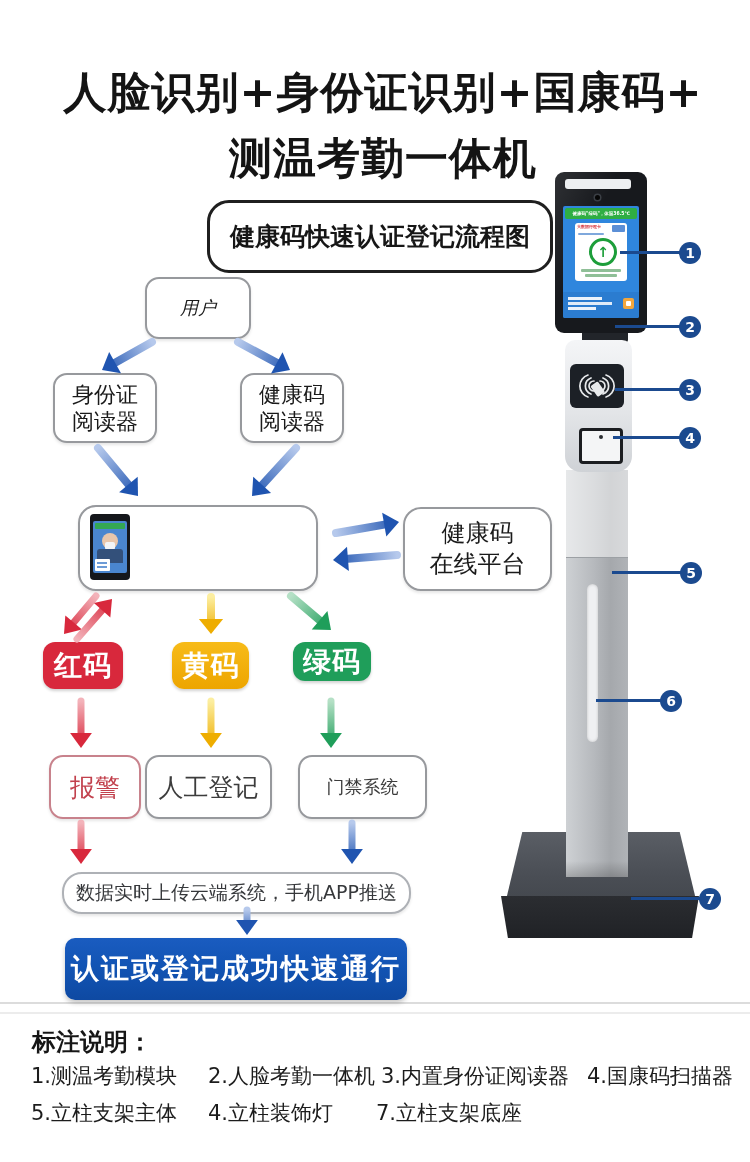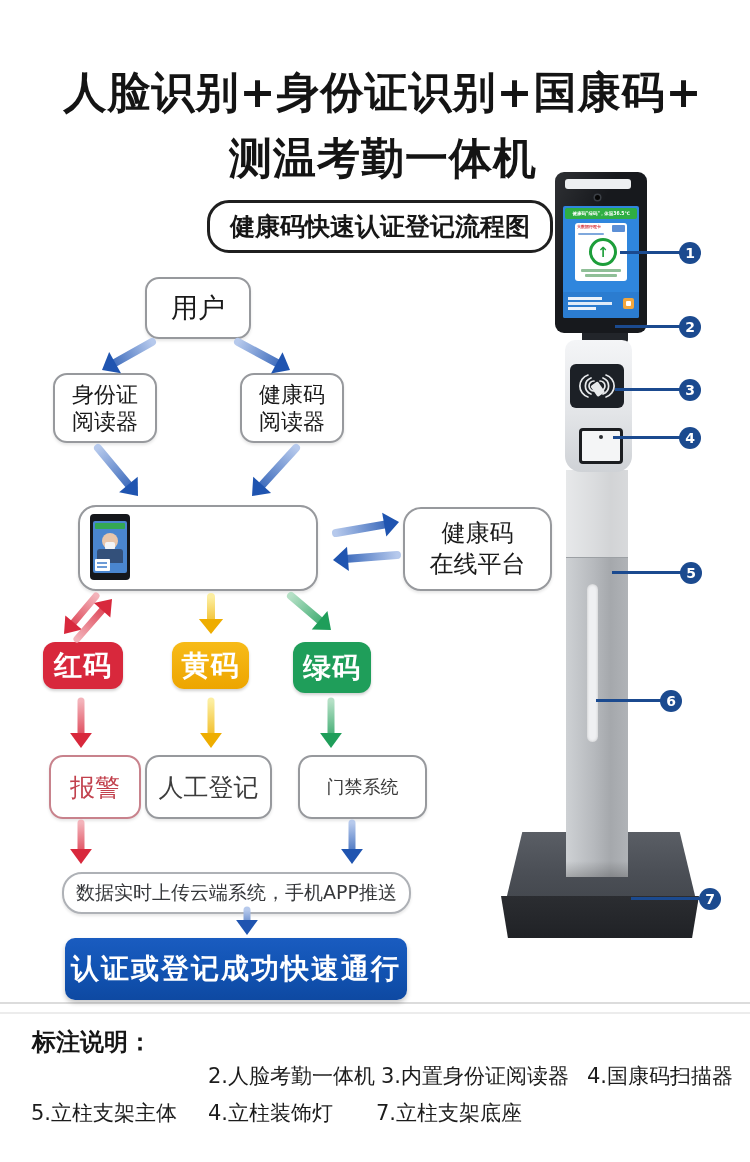--- a/index.html
+++ b/index.html
@@ -2,21 +2,21 @@
 <html><head>
 <meta charset="utf-8">
 <style>
   html,body{margin:0;padding:0;background:#fff;}
   .canvas{position:relative;width:750px;height:1162px;background:#ffffff;overflow:hidden;
           font-family:"DejaVu Sans","Liberation Sans",sans-serif;color:#1a1a1a;}
 
   
   .title-line{position:absolute;left:16px;right:0;text-align:center;font-size:43px;font-weight:800;color:#141414;letter-spacing:1px;white-space:nowrap;}
   .subtitle-pill{position:absolute;top:200px;left:380px;transform:translateX(-50%);height:39px;
-      border:3px solid #1f1f1f;border-radius:22px;display:flex;align-items:center;padding:4px 20px;
+      border:3px solid #1f1f1f;border-radius:22px;display:flex;align-items:center;padding:14px 20px;
       font-size:25px;font-weight:700;color:#161616;white-space:nowrap;background:#fff;}
 
   
   .fbox{position:absolute;background:#fff;border:2px solid #97999d;border-radius:14px;
         display:flex;align-items:center;justify-content:center;text-align:center;
         box-shadow:0 2px 3px rgba(0,0,0,.10);z-index:2;white-space:pre-line;}
   .fbox.big{border-radius:18px;}
   .badge{position:absolute;border-radius:12px;display:flex;align-items:center;justify-content:center;
         color:#fff;font-size:28px;font-weight:800;z-index:2;letter-spacing:1px;
         box-shadow:0 2px 3px rgba(0,0,0,.18);}
@@ -97,41 +97,41 @@
 </style>
 </head>
 <body>
 
 <div class="canvas">
 
   <div class="title-line" style="top:64px;">人脸识别+身份证识别+国康码+</div>
   <div class="title-line" style="top:130px;">测温考勤一体机</div>
   <div class="subtitle-pill">健康码快速认证登记流程图</div>
 
-  <div class="fbox" style="left:145px;top:277px;width:102px;height:58px;font-size:27px;">用户</div>
+  <div class="fbox" style="left:145px;top:277px;width:102px;height:58px;font-size:18px;font-style:italic;">用户</div>
   <div class="fbox" style="left:53px;top:373px;width:100px;height:66px;font-size:22px;line-height:1.25;">身份证
 阅读器</div>
   <div class="fbox" style="left:240px;top:373px;width:100px;height:66px;font-size:22px;line-height:1.25;">健康码
 阅读器</div>
 
   <div class="fbox big" style="left:78px;top:505px;width:236px;height:82px;">
     <div class="thumb">
       <div class="scr">
         <div class="bar"></div><div class="face"></div><div class="mask"></div><div class="body"></div>
         <div class="card"></div><div class="cline" style="top:41px;"></div><div class="cline" style="top:45px;"></div>
       </div>
     </div>
   </div>
 
   <div class="fbox big" style="left:403px;top:507px;width:145px;height:80px;font-size:24px;line-height:1.3;">健康码
 在线平台</div>
 
   <div class="badge" style="left:43px;top:642px;width:80px;height:47px;background:#d8283c;">红码</div>
   <div class="badge" style="left:172px;top:642px;width:77px;height:47px;background:linear-gradient(180deg,#f7bb19,#eda500);">黄码</div>
-  <div class="badge" style="left:293px;top:642px;width:78px;height:51px;background:#1f9e5a;font-family:Liberation Serif, serif;">绿码</div>
+  <div class="badge" style="left:293px;top:642px;width:78px;height:39px;background:#1f9e5a;font-family:Liberation Serif, serif;">绿码</div>
 
   <div class="fbox" style="left:37px;top:755px;width:88px;height:60px;font-size:25px;color:#c2414d;border-color:#c8828c;margin-left:12px;">报警</div>
   <div class="fbox" style="left:145px;top:755px;width:123px;height:60px;font-size:25px;color:#3c3c3c;">人工登记</div>
   <div class="fbox" style="left:298px;top:755px;width:125px;height:60px;font-size:18px;color:#3c3c3c;">门禁系统</div>
 
   <div class="upload-pill">数据实时上传云端系统，手机APP推送</div>
   <div class="bluebox">认证或登记成功快速通行</div>
 
   <div class="base-top"></div>
   <div class="base-rim"></div>
@@ -295,20 +295,21 @@
       <line x1="81" y1="823" x2="81" y2="849" stroke="url(#ag13)" stroke-width="7" stroke-linecap="round"></line>
       <polygon points="81,864 70.1,849 91.9,849" fill="#d8283c"></polygon>
       <line x1="352" y1="823" x2="352" y2="849" stroke="url(#ag14)" stroke-width="7" stroke-linecap="round"></line>
       <polygon points="352,864 341.1,849 362.9,849" fill="#1f54b0"></polygon>
       <line x1="247" y1="910" x2="247" y2="920" stroke="url(#ag15)" stroke-width="7" stroke-linecap="round"></line>
       <polygon points="247,935 236.1,920 257.9,920" fill="#1f54b0"></polygon>
     </svg>
 
   <div class="divider"></div>
   <div class="legend-head">标注说明：</div>
+  <div class="legend-item" style="left:31px;top:1062px;">1.测温考勤模块</div>
   <div class="legend-item" style="left:208px;top:1062px;">2.人脸考勤一体机</div>
   <div class="legend-item" style="left:381px;top:1062px;text-align:center;">3.内置身份证阅读器</div>
   <div class="legend-item" style="left:587px;top:1062px;">4.国康码扫描器</div>
   <div class="legend-item" style="left:31px;top:1099px;">5.立柱支架主体</div>
   <div class="legend-item" style="left:208px;top:1099px;">4.立柱装饰灯</div>
   <div class="legend-item" style="left:376px;top:1099px;">7.立柱支架底座</div>
 
 </div>
 
 </body></html>

